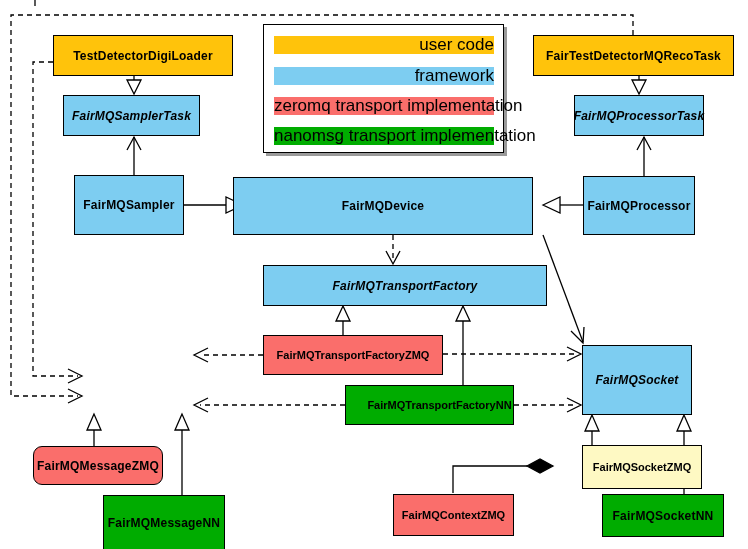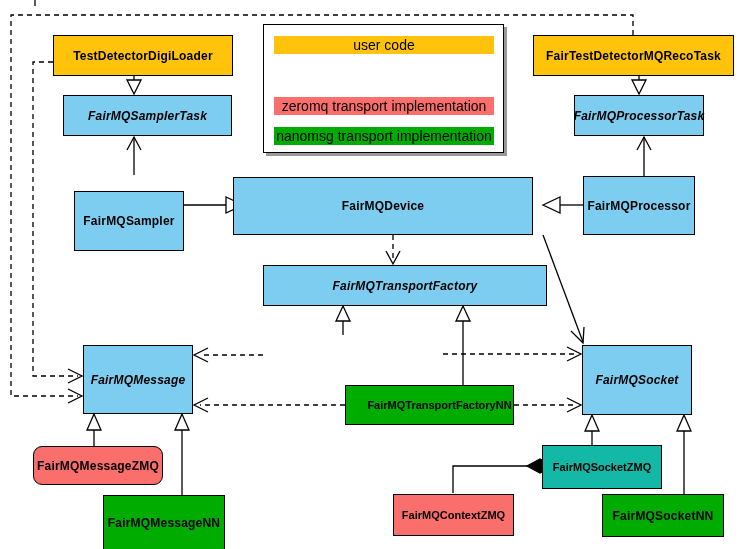--- a/index.html
+++ b/index.html
@@ -16,21 +16,21 @@
   }
   .abstract{font-style:italic;}
   .tight{font-size:11px;letter-spacing:0;}
   .legend{
     position:absolute;left:263px;top:24px;width:241px;height:129px;
     box-sizing:border-box;border:1.5px solid #000;background:#fff;
     box-shadow:3px 3px 0 #9a9a9a;z-index:2;
   }
   .lrow{
     position:absolute;left:10px;width:220px;height:18px;line-height:18px;
-    text-align:center;font-size:14px;color:#000;white-space:nowrap;
+    text-align:right;font-size:17px;color:#000;white-space:nowrap;
   }
 </style>
 </head>
 <body>
 
 <div id="canvas">
 
   <svg id="edges" width="748" height="549" viewBox="0 0 748 549" stroke="#000" stroke-width="1.3" fill="none">
 
     <line x1="35" y1="0" x2="35" y2="6"></line>
@@ -94,50 +94,51 @@
 
     <line x1="684" y1="494" x2="684" y2="431"></line>
     <polygon points="684,415 677,431 691,431" fill="#fff"></polygon>
 
     <polyline points="453,493 453,466 527,466"></polyline>
     <polygon points="553,466 540,459 527,466 540,473" fill="#000"></polygon>
   </svg>
 
   <div class="legend">
     <div class="lrow" style="top: 11px; background-color: rgb(255, 195, 11);">user code</div>
+    <div class="lrow" style="top: 42px; background-color: rgb(125, 205, 241);">framework</div>
     <div class="lrow" style="top: 72px; background-color: rgb(250, 110, 107);">zeromq transport implementation</div>
     <div class="lrow" style="top: 102px; background-color: rgb(0, 172, 0);">nanomsg transport implementation</div>
   </div>
 
   <div class="node" style="left: 53px; top: 35px; width: 180px; height: 41px; background-color: rgb(255, 195, 11);">TestDetectorDigiLoader</div>
 
   <div class="node" style="left: 533px; top: 35px; width: 201px; height: 41px; background-color: rgb(255, 195, 11);">FairTestDetectorMQRecoTask</div>
 
-  <div class="node abstract" style="left: 63px; top: 95px; width: 169px; height: 41px; background-color: rgb(125, 205, 241);">FairMQSamplerTask</div>
+  <div class="node abstract" style="left: 63px; top: 95px; width: 137px; height: 41px; background-color: rgb(125, 205, 241);">FairMQSamplerTask</div>
 
   <div class="node abstract" style="left: 574px; top: 95px; width: 130px; height: 41px; background-color: rgb(125, 205, 241);">FairMQProcessorTask</div>
 
-  <div class="node" style="left: 74px; top: 175px; width: 110px; height: 60px; background-color: rgb(125, 205, 241); margin-top: 16px;">FairMQSampler</div>
+  <div class="node" style="left: 74px; top: 175px; width: 110px; height: 60px; background-color: rgb(125, 205, 241);">FairMQSampler</div>
 
   <div class="node" style="left: 233px; top: 177px; width: 300px; height: 58px; background-color: rgb(125, 205, 241);">FairMQDevice</div>
 
   <div class="node" style="left: 583px; top: 176px; width: 112px; height: 59px; background-color: rgb(125, 205, 241); text-align: center;">FairMQProcessor</div>
 
   <div class="node abstract" style="left: 263px; top: 265px; width: 284px; height: 41px; background-color: rgb(125, 205, 241);">FairMQTransportFactory</div>
 
+  <div class="node tight" style="left: 263px; top: 335px; width: 180px; height: 40px; background-color: rgb(250, 110, 107);">FairMQTransportFactoryZMQ</div>
 
   <div class="node tight" style="left: 345px; top: 385px; width: 169px; height: 40px; background-color: rgb(0, 172, 0); padding-left: 20px;">FairMQTransportFactoryNN</div>
 
-  <div class="node abstract" style="left: 83px; top: 345px; width: 110px; height: 69px; background-color: rgb(125, 205, 241);">FairMQMessage</div>
 
   <div class="node abstract" style="left: 582px; top: 345px; width: 110px; height: 70px; background-color: rgb(125, 205, 241);">FairMQSocket</div>
 
   <div class="node" style="left: 33px; top: 446px; width: 130px; height: 39px; background-color: rgb(250, 110, 107); border-radius: 9px;">FairMQMessageZMQ</div>
 
   <div class="node" style="left: 103px; top: 495px; width: 122px; height: 56px; background-color: rgb(0, 172, 0);">FairMQMessageNN</div>
 
-  <div class="node tight" style="left: 542px; top: 445px; width: 120px; height: 44px; background-color: #14b8a6;">FairMQSocketZMQ</div>
+  <div class="node tight" style="left: 582px; top: 445px; width: 120px; height: 44px; background-color: #fef9c3;">FairMQSocketZMQ</div>
 
   <div class="node" style="left: 602px; top: 494px; width: 122px; height: 43px; background-color: rgb(0, 172, 0);">FairMQSocketNN</div>
 
   <div class="node tight" style="left: 393px; top: 494px; width: 121px; height: 42px; background-color: rgb(250, 110, 107);">FairMQContextZMQ</div>
 
 </div>
 
 </body></html>

